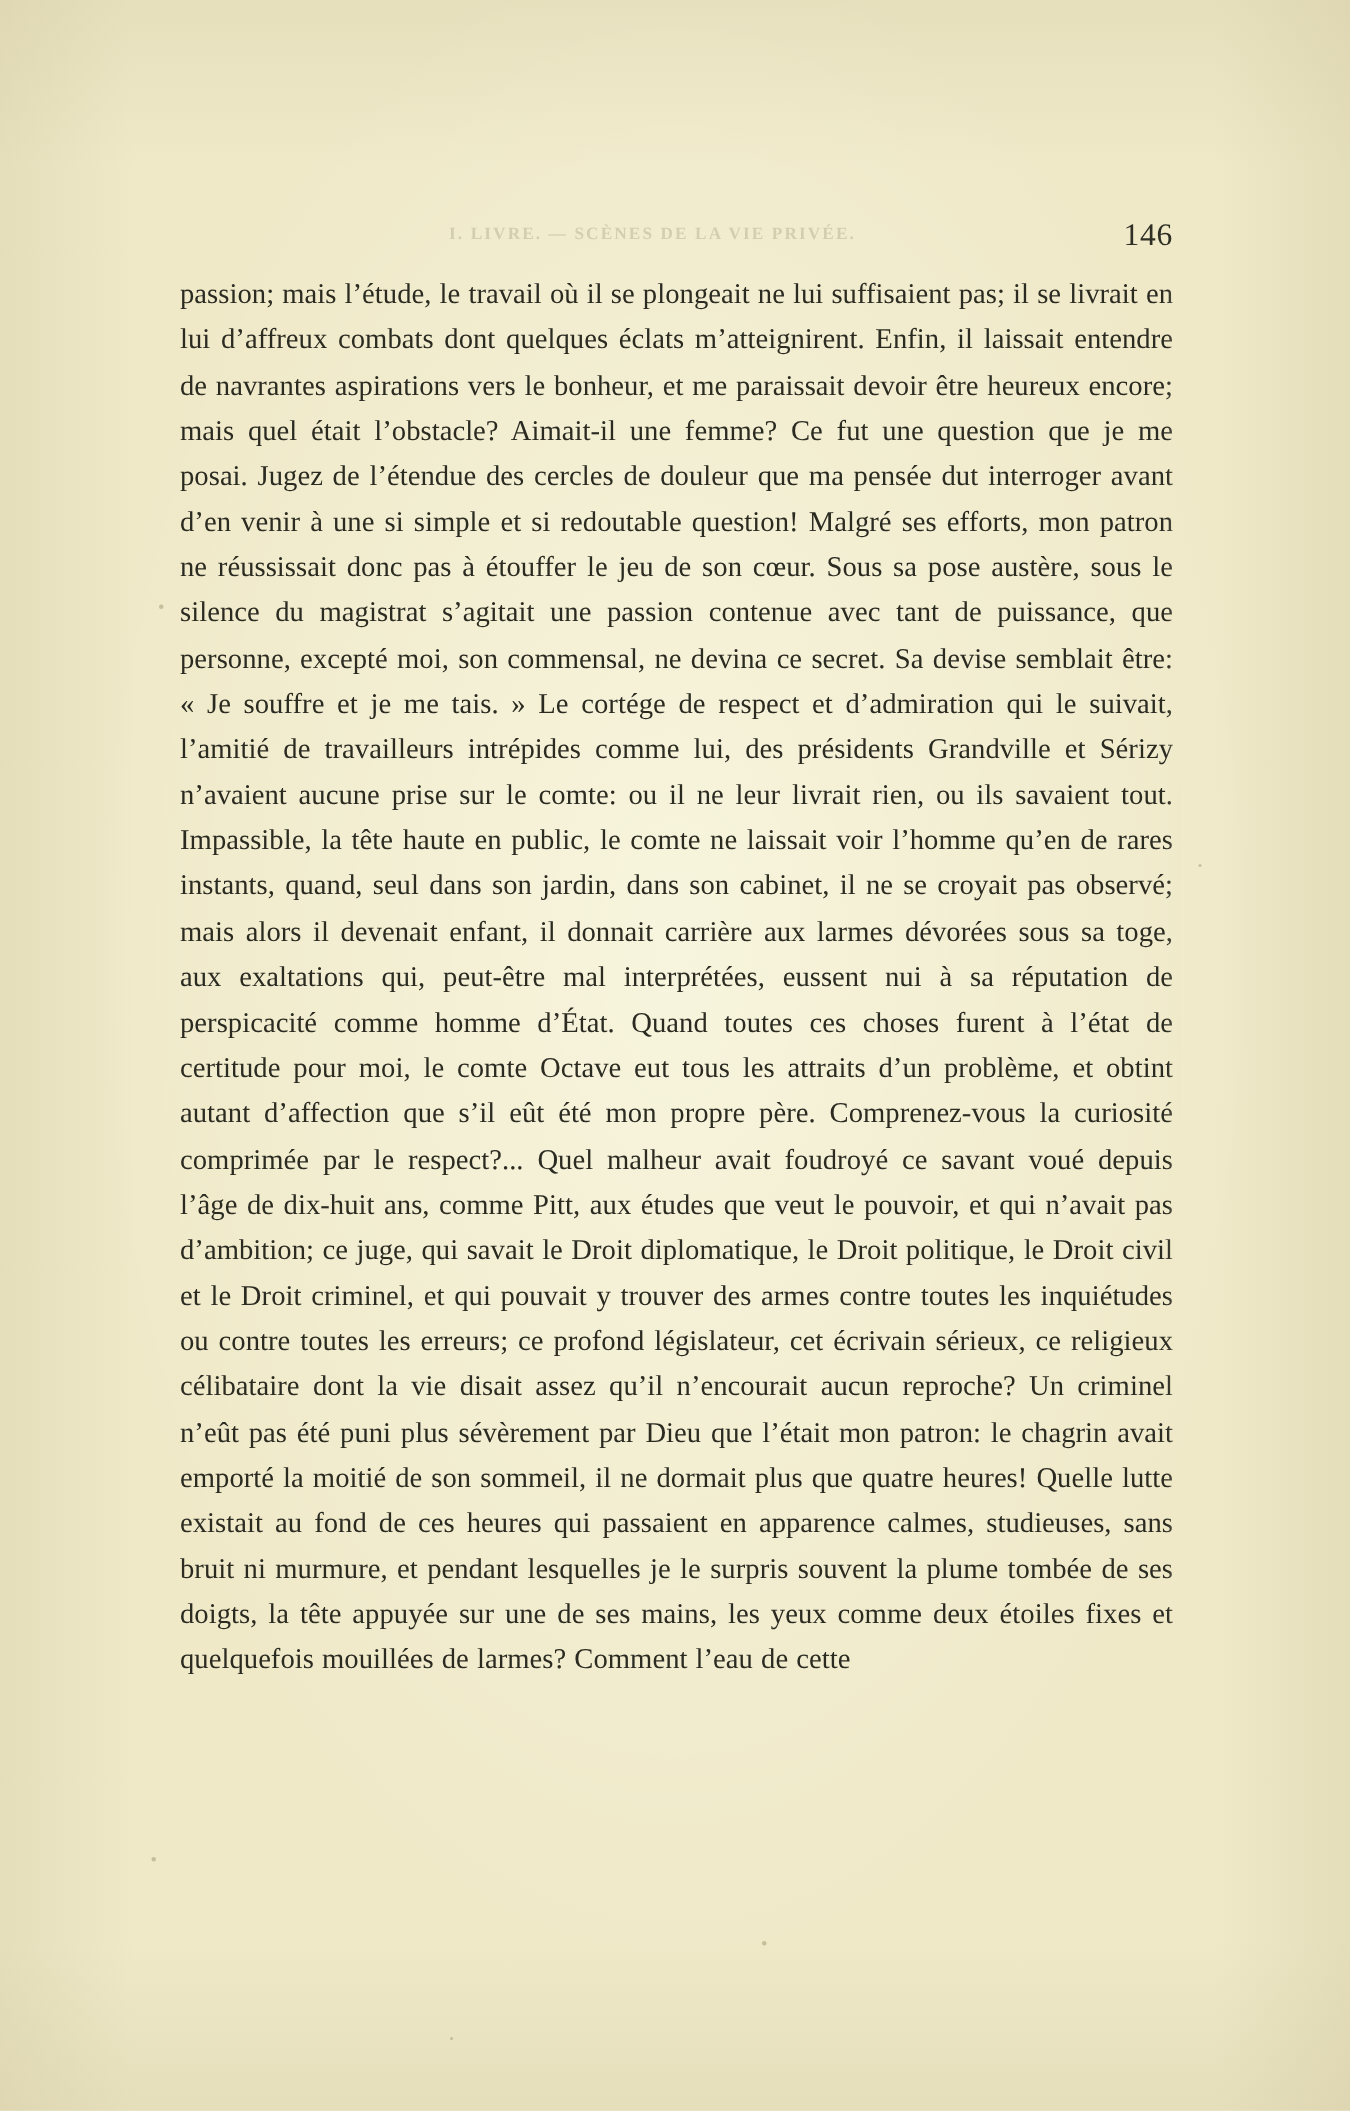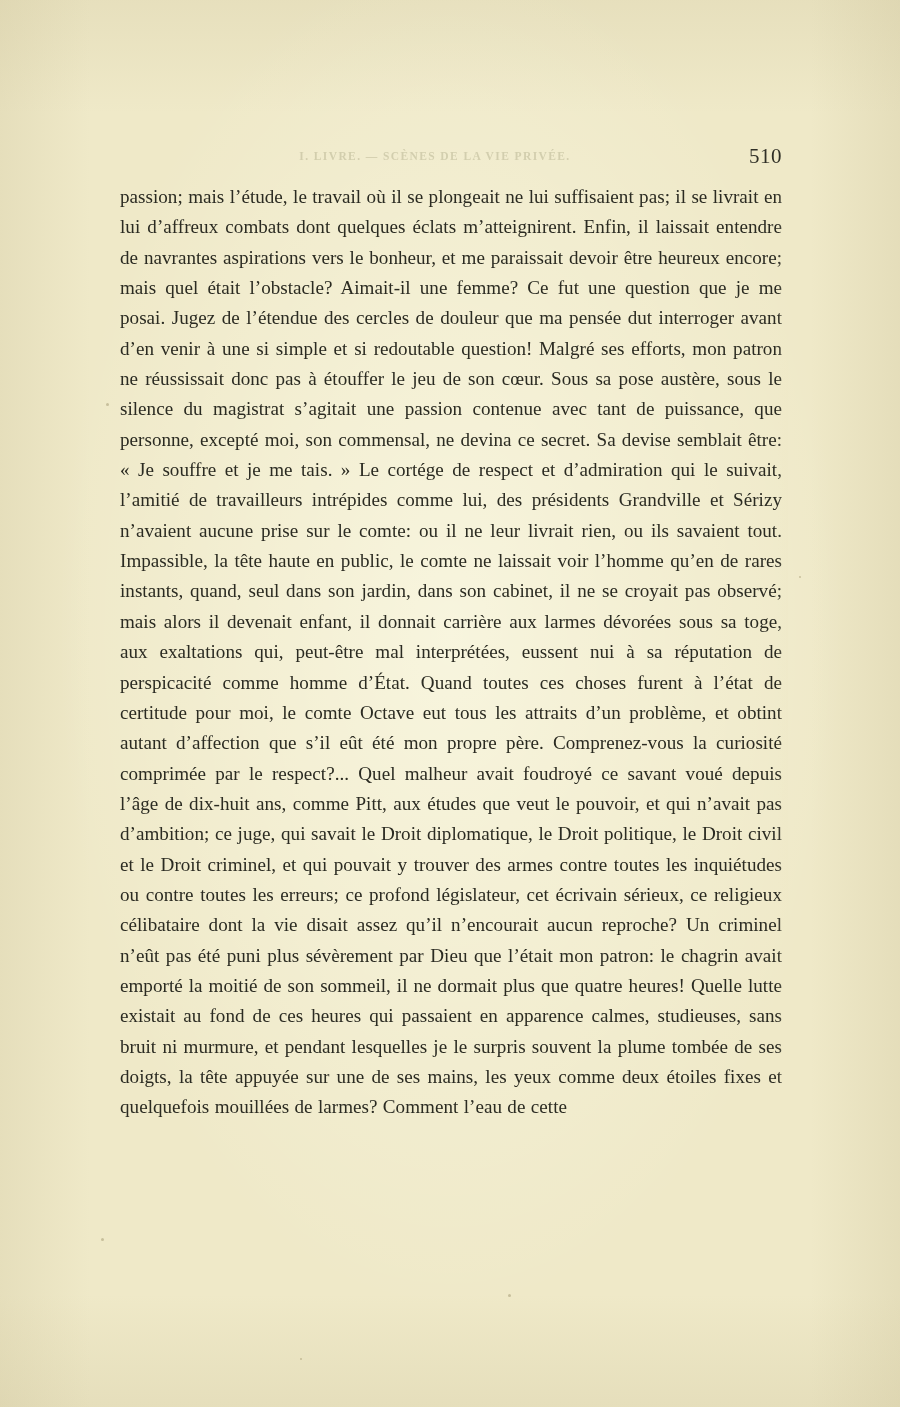--- a/index.html
+++ b/index.html
@@ -113,20 +113,20 @@
 <div class="speckle" style="left:101px; top:1238px; width:3px; height:3px;"></div>
 <div class="speckle" style="left:508px; top:1294px; width:3px; height:3px;"></div>
 <div class="speckle" style="left:799px; top:576px; width:2px; height:2px;"></div>
 <div class="speckle" style="left:300px; top:1358px; width:2px; height:2px;"></div>
 
 <div class="page">
 
   <div class="ghost-head">I. LIVRE. — SCÈNES DE LA VIE PRIVÉE.</div>
 
   <div class="header">
-    <div class="folio">510</div>
+    <div class="folio">146</div>
   </div>
 
   <div class="body-text">
     <p>passion; mais l’étude, le travail où il se plongeait ne lui suffisaient pas; il se livrait en lui d’affreux combats dont quelques éclats m’atteignirent. Enfin, il laissait entendre de navrantes aspirations vers le bonheur, et me paraissait devoir être heureux encore; mais quel était l’obstacle? Aimait-il une femme? Ce fut une question que je me posai. Jugez de l’étendue des cercles de douleur que ma pensée dut interroger avant d’en venir à une si simple et si redoutable question! Malgré ses efforts, mon patron ne réussissait donc pas à étouffer le jeu de son cœur. Sous sa pose austère, sous le silence du magistrat s’agitait une passion contenue avec tant de puissance, que personne, excepté moi, son commensal, ne devina ce secret. Sa devise semblait être: « Je souffre et je me tais. » Le cortége de respect et d’admiration qui le suivait, l’amitié de travailleurs intrépides comme lui, des présidents Grandville et Sérizy n’avaient aucune prise sur le comte: ou il ne leur livrait rien, ou ils savaient tout. Impassible, la tête haute en public, le comte ne laissait voir l’homme qu’en de rares instants, quand, seul dans son jardin, dans son cabinet, il ne se croyait pas observé; mais alors il devenait enfant, il donnait carrière aux larmes dévorées sous sa toge, aux exaltations qui, peut-être mal interprétées, eussent nui à sa réputation de perspicacité comme homme d’État. Quand toutes ces choses furent à l’état de certitude pour moi, le comte Octave eut tous les attraits d’un problème, et obtint autant d’affection que s’il eût été mon propre père. Comprenez-vous la curiosité comprimée par le respect?... Quel malheur avait foudroyé ce savant voué depuis l’âge de dix-huit ans, comme Pitt, aux études que veut le pouvoir, et qui n’avait pas d’ambition; ce juge, qui savait le Droit diplomatique, le Droit politique, le Droit civil et le Droit criminel, et qui pouvait y trouver des armes contre toutes les inquiétudes ou contre toutes les erreurs; ce profond législateur, cet écrivain sérieux, ce religieux célibataire dont la vie disait assez qu’il n’encourait aucun reproche? Un criminel n’eût pas été puni plus sévèrement par Dieu que l’était mon patron: le chagrin avait emporté la moitié de son sommeil, il ne dormait plus que quatre heures! Quelle lutte existait au fond de ces heures qui passaient en apparence calmes, studieuses, sans bruit ni murmure, et pendant lesquelles je le surpris souvent la plume tombée de ses doigts, la tête appuyée sur une de ses mains, les yeux comme deux étoiles fixes et quelquefois mouillées de larmes? Comment l’eau de cette</p>
   </div>
 
 </div>
 
 </body></html>

